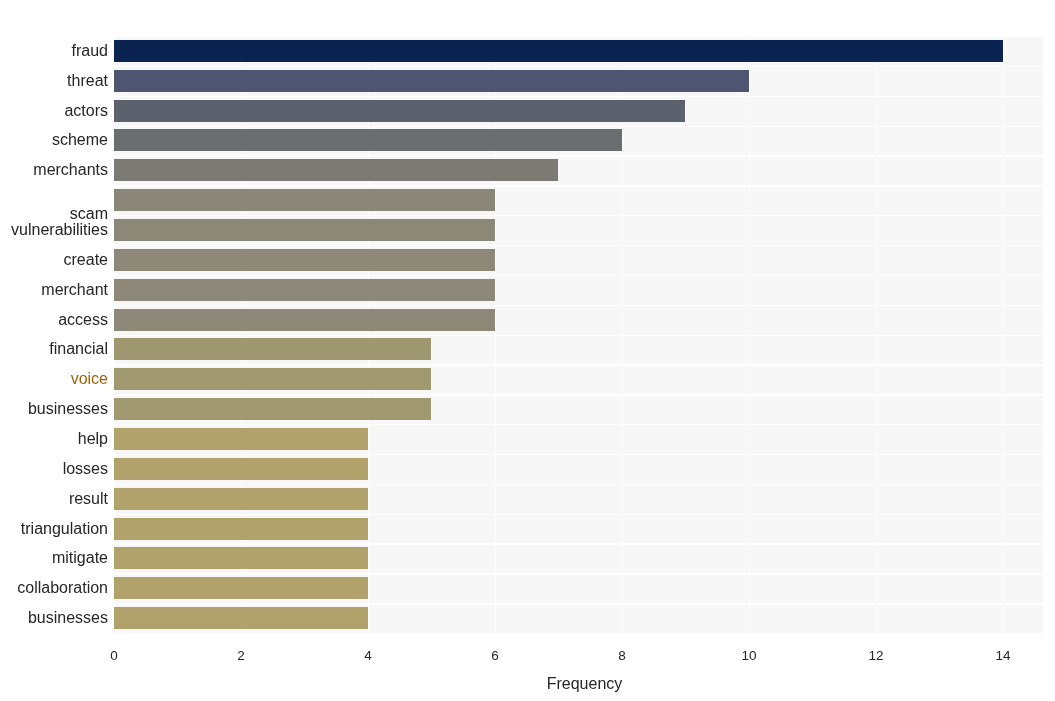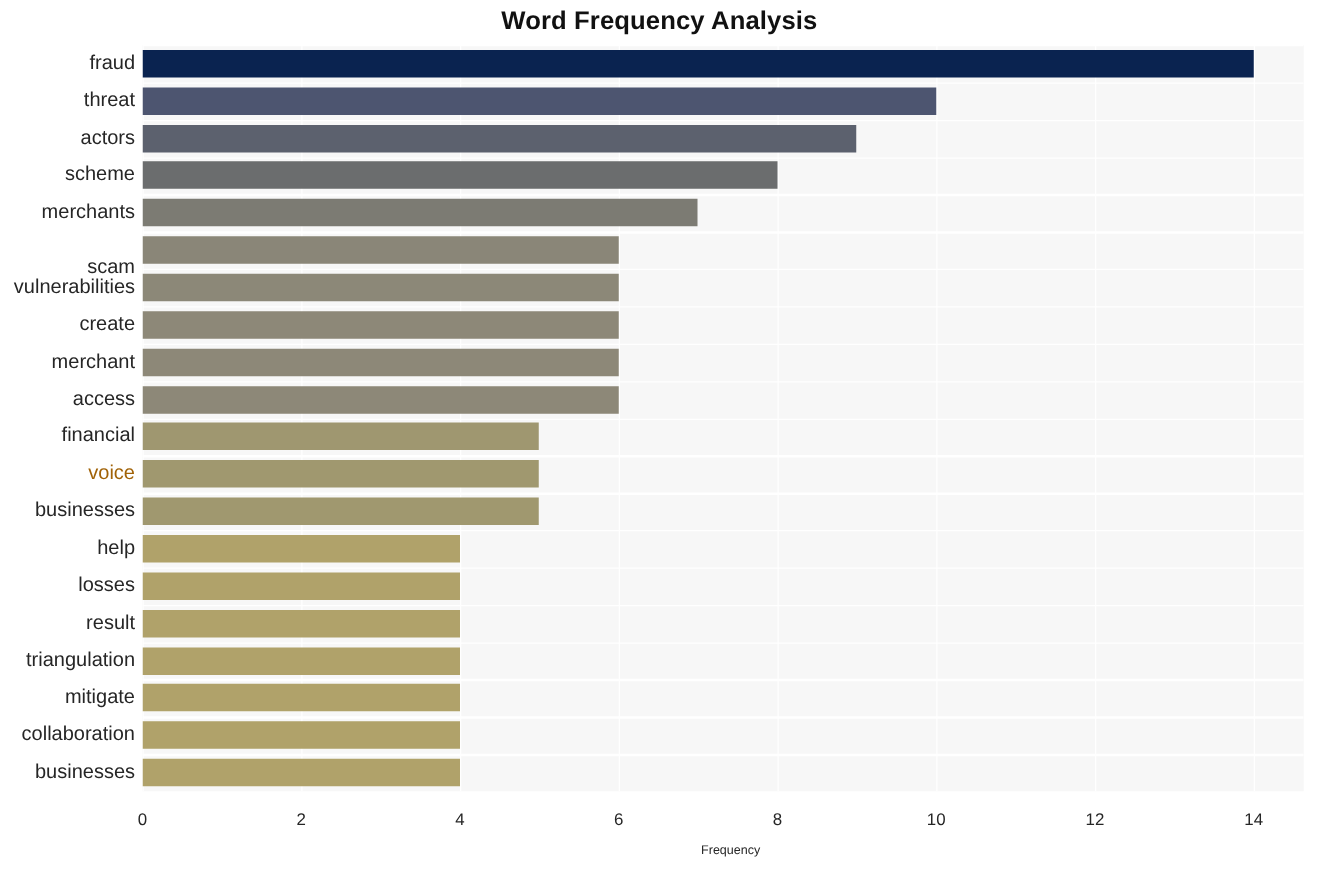--- a/index.html
+++ b/index.html
@@ -101,34 +101,33 @@
     font-size: 13.5px;
     color: #262626;
     white-space: nowrap;
   }
   #x-axis-title {
     position: absolute;
     left: 0;
     top: 675px;
     width: 1055px;
     text-align: center;
-    font-size: 10px;
+    font-size: 16px;
     color: #262626;
   }
   #x-axis-title-inner {
     display: inline-block;
     margin-left: 114px;
   }
 </style>
 </head>
 <body>
 
 <div id="figure">
 
-  <div id="chart-title">Word Frequency Analysis</div>
 
   <div id="plot-area">
     <div id="gridlines-v">
         <div class="gridline-v" style="left: 0px; background: rgb(255, 255, 255);"></div>
         <div class="gridline-v" style="left: 126.999px; background: rgb(255, 255, 255);"></div>
         <div class="gridline-v" style="left: 253.999px; background: rgb(255, 255, 255);"></div>
         <div class="gridline-v" style="left: 380.998px; background: rgb(255, 255, 255);"></div>
         <div class="gridline-v" style="left: 507.997px; background: rgb(255, 255, 255);"></div>
         <div class="gridline-v" style="left: 634.997px; background: rgb(255, 255, 255);"></div>
         <div class="gridline-v" style="left: 761.996px; background: rgb(255, 255, 255);"></div>

